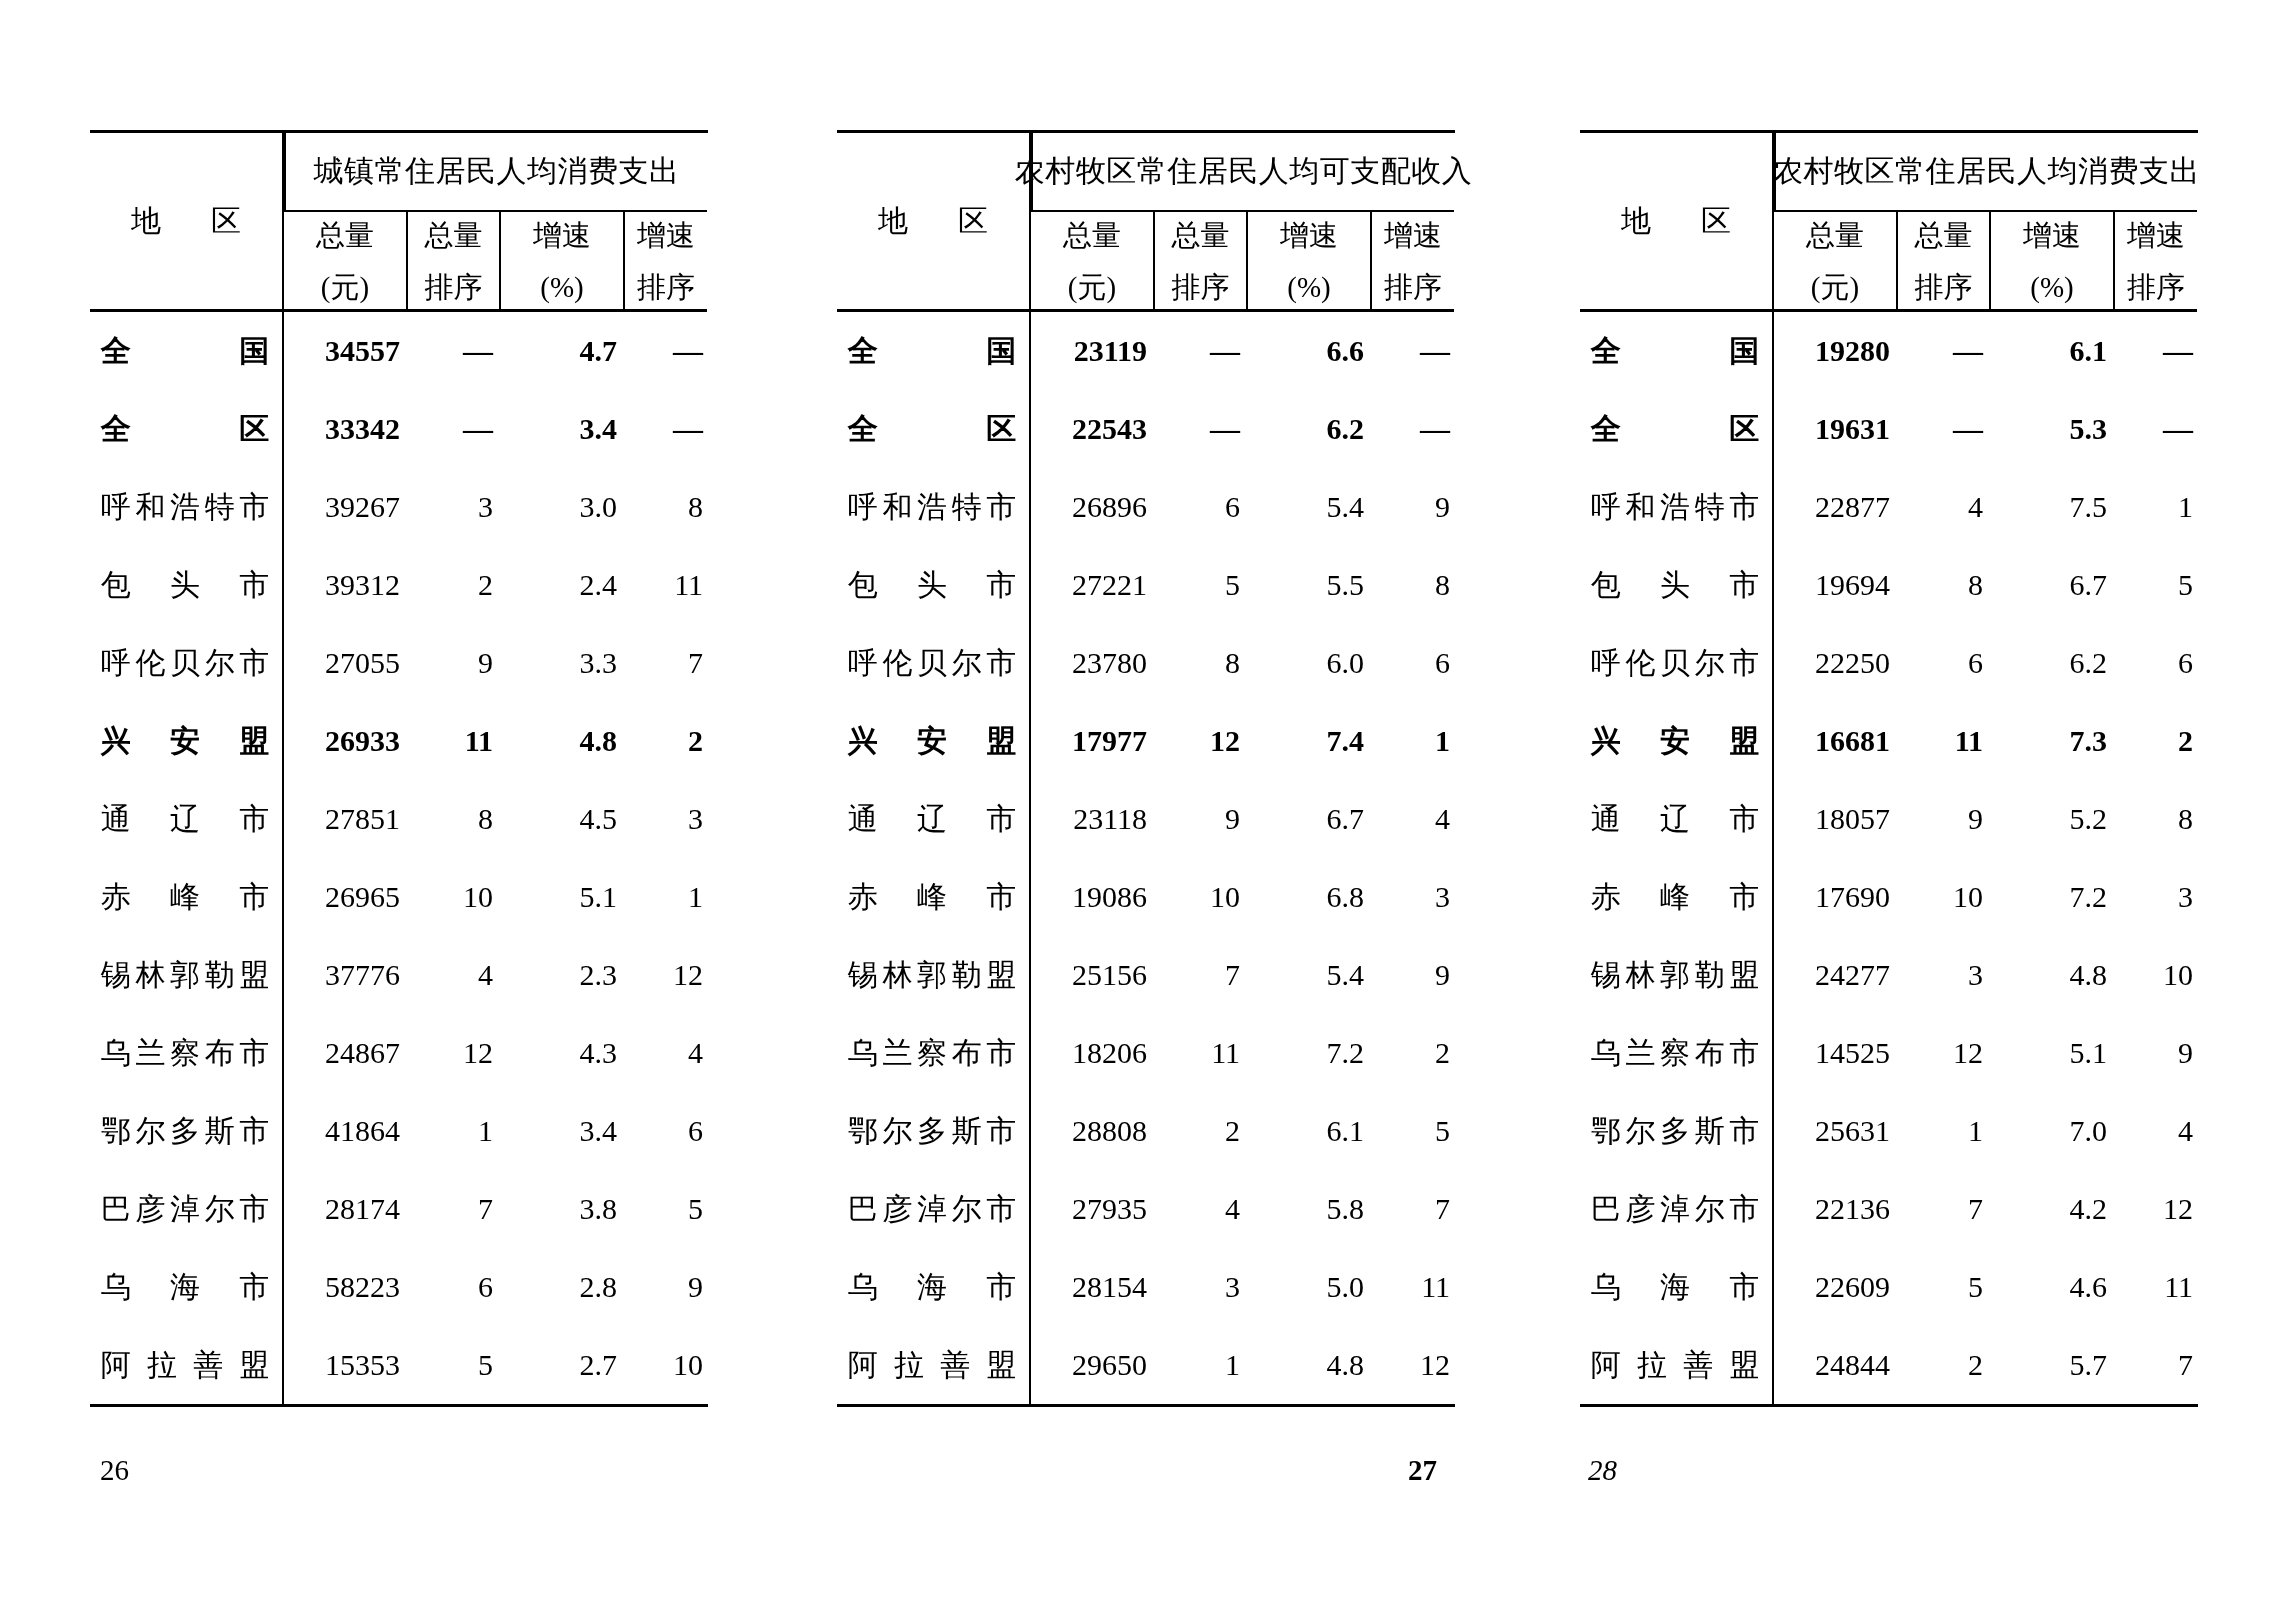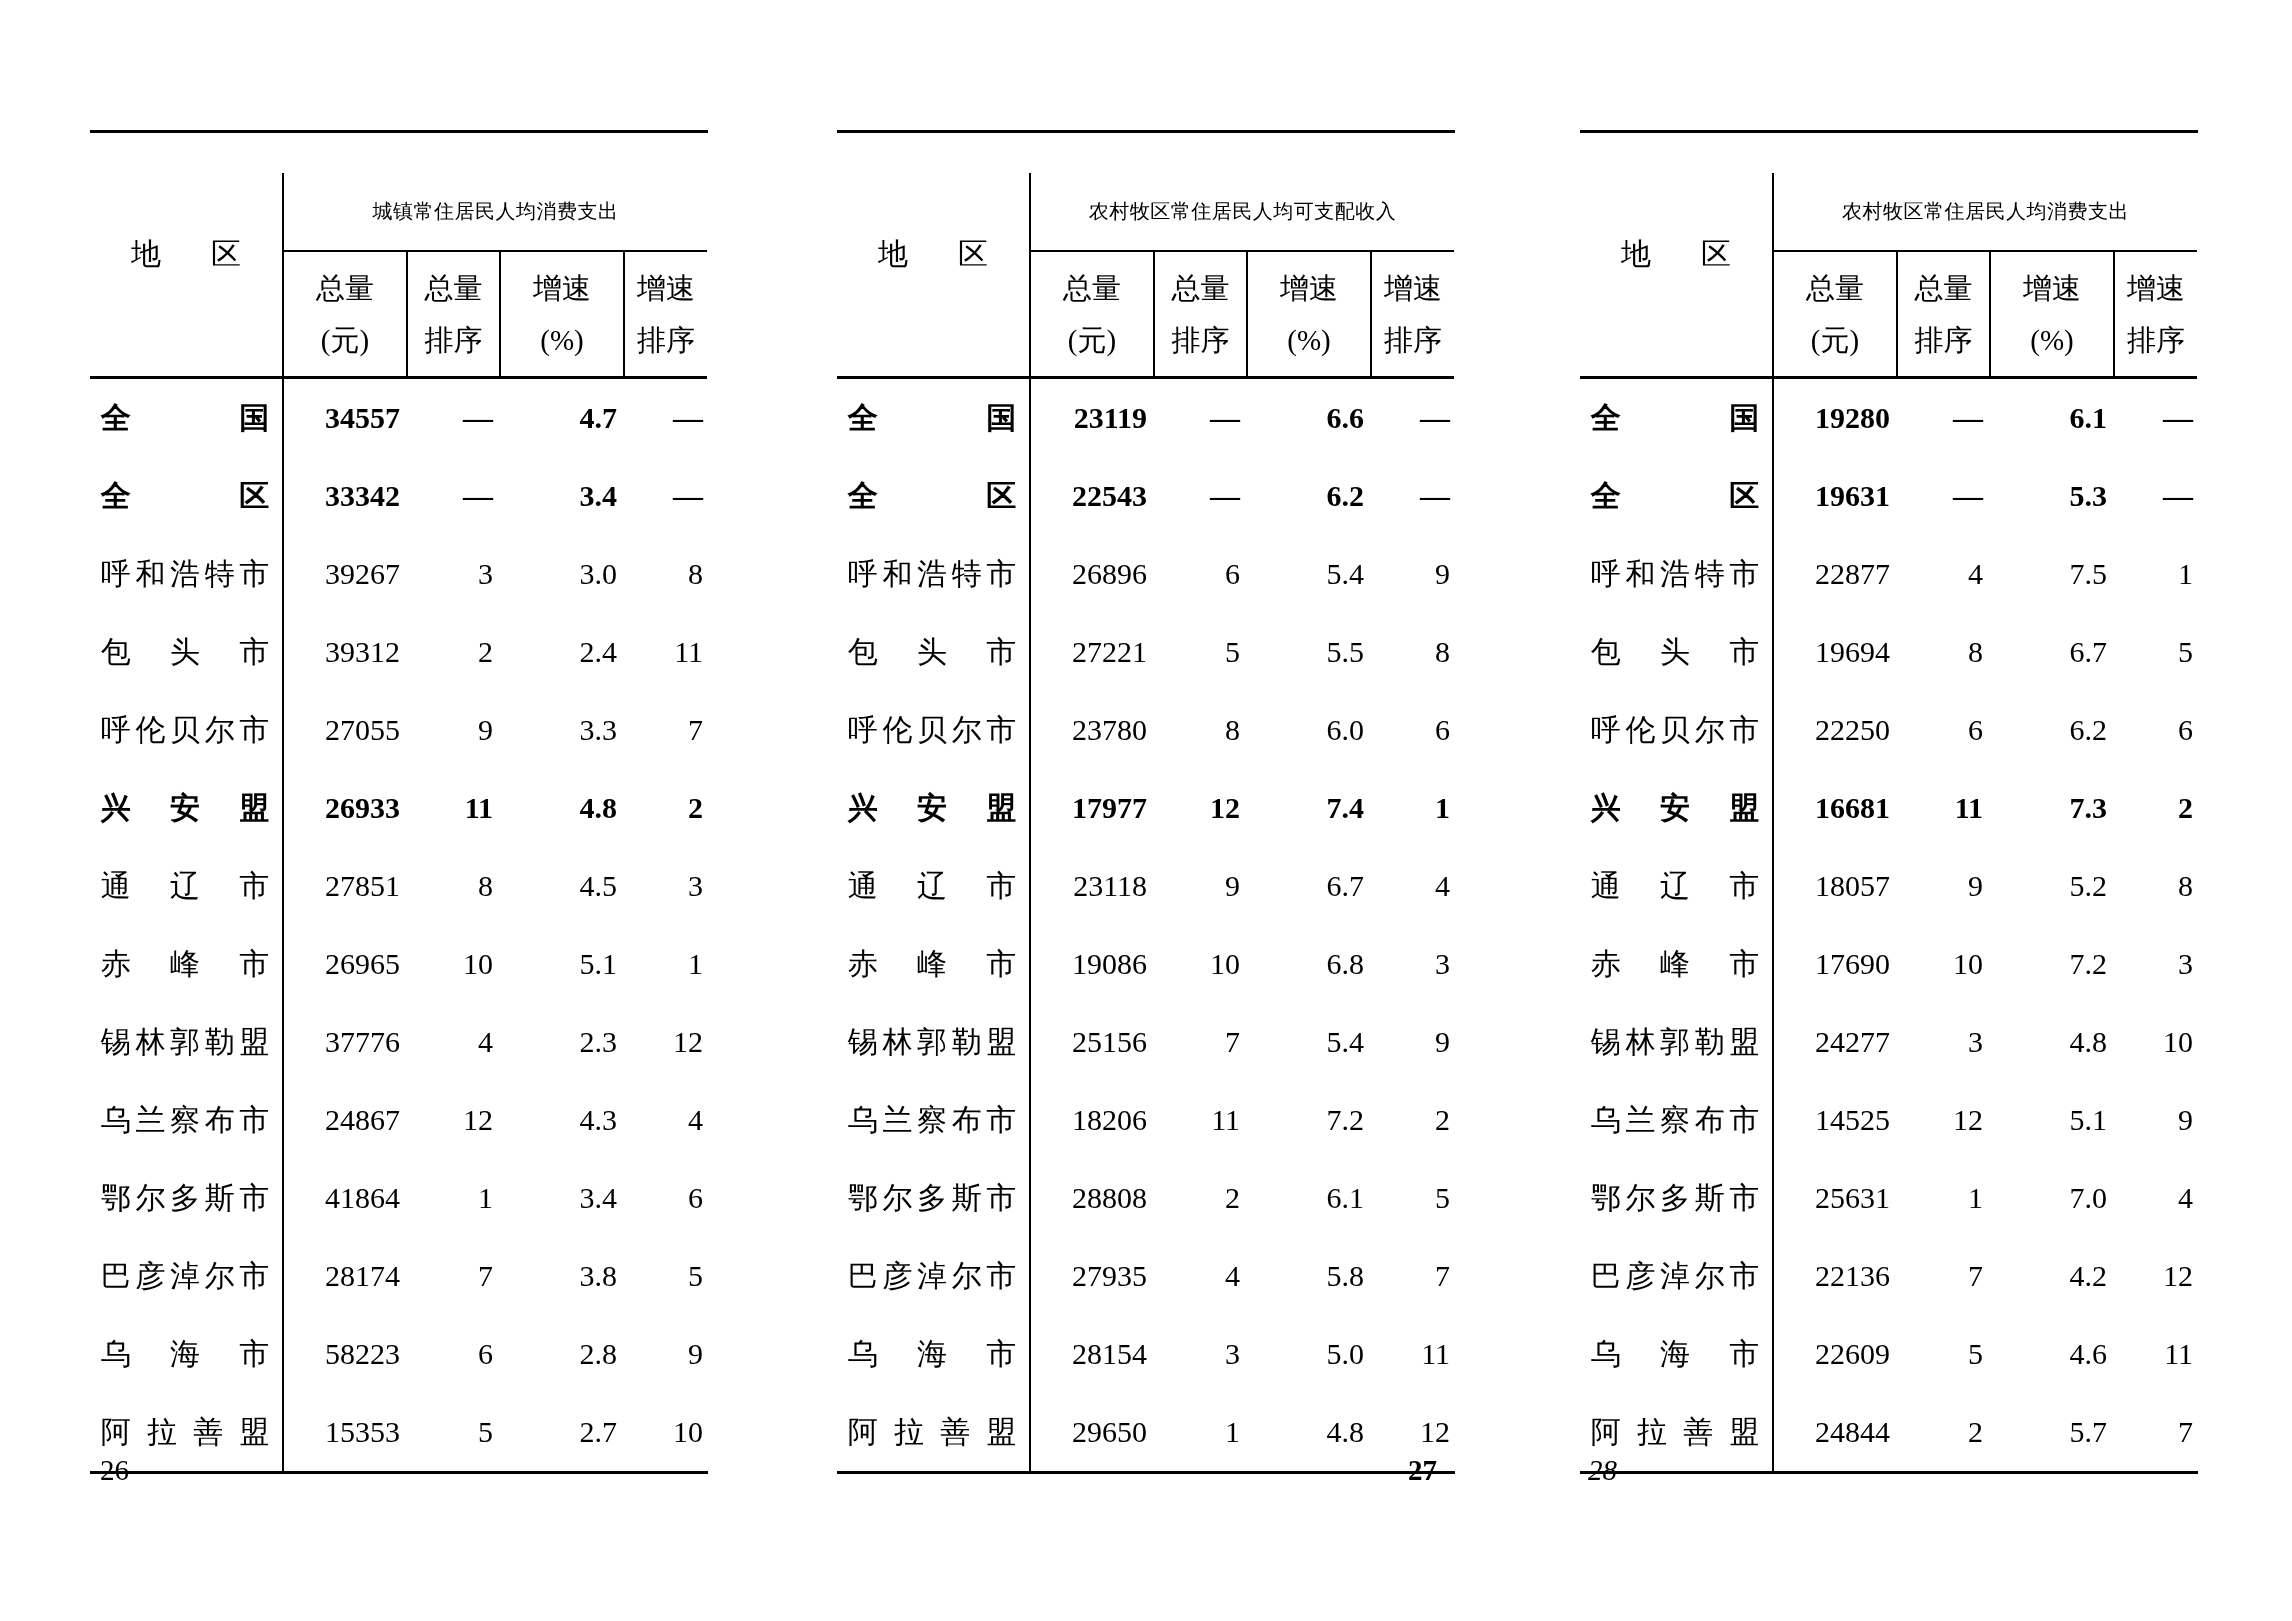--- a/index.html
+++ b/index.html
@@ -16,26 +16,26 @@
   }
   .t0{left:90px;} .t1{left:837px;} .t2{left:1580px;}
   .tbl *{box-sizing:border-box;}
   .h-region{
     grid-column:1;grid-row:1/3;border-bottom:3.9px solid #000;
     display:flex;align-items:center;justify-content:center;
     font-size:30px;
   }
   .h-span{
     grid-column:2/6;grid-row:1;height:79px;
-    border-left:2px solid #000000;border-bottom:2px solid #000;
+    border-left:4px solid #000000;border-bottom:2px solid #000;
     display:flex;align-items:center;justify-content:center;
-    font-size:20px;letter-spacing:0.5px;white-space:nowrap;margin-top:40px;
+    font-size:30px;letter-spacing:0.5px;white-space:nowrap;
   }
   .h-sub{
-    grid-row:2;height:127px;border-bottom:3.9px solid #000;border-left:2px solid #000;
+    grid-row:2;height:100px;border-bottom:3.9px solid #000;border-left:2px solid #000;
     display:flex;flex-direction:column;align-items:center;justify-content:center;
     font-size:29px;line-height:52px;
   }
   .rc{
     grid-column:1;height:78px;display:flex;align-items:center;
     padding:0 12.7px 0 10.8px;font-size:30px;
   }
   .j{display:flex;justify-content:space-between;}
   .rc .j{flex:1;}
   .jx{width:110px;}

